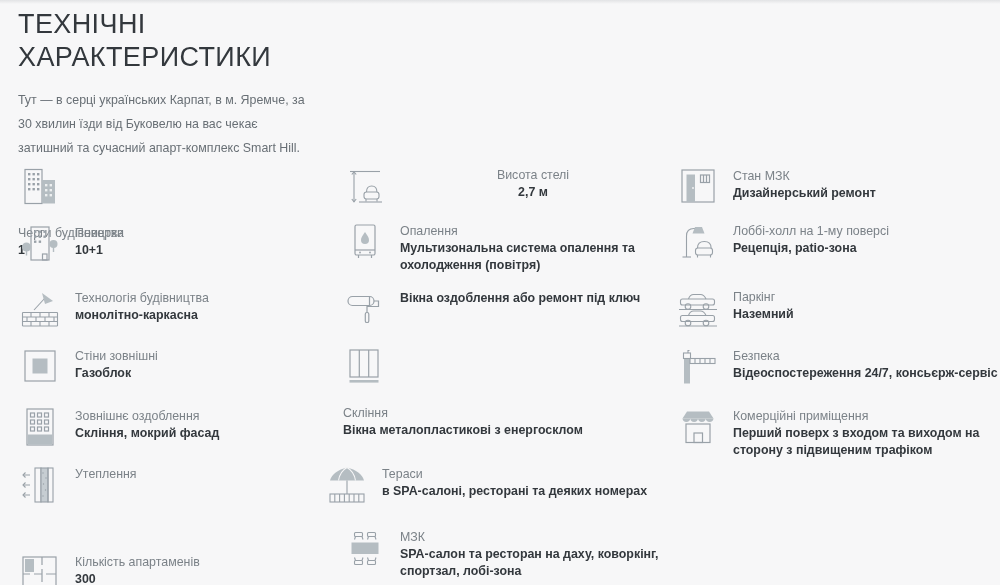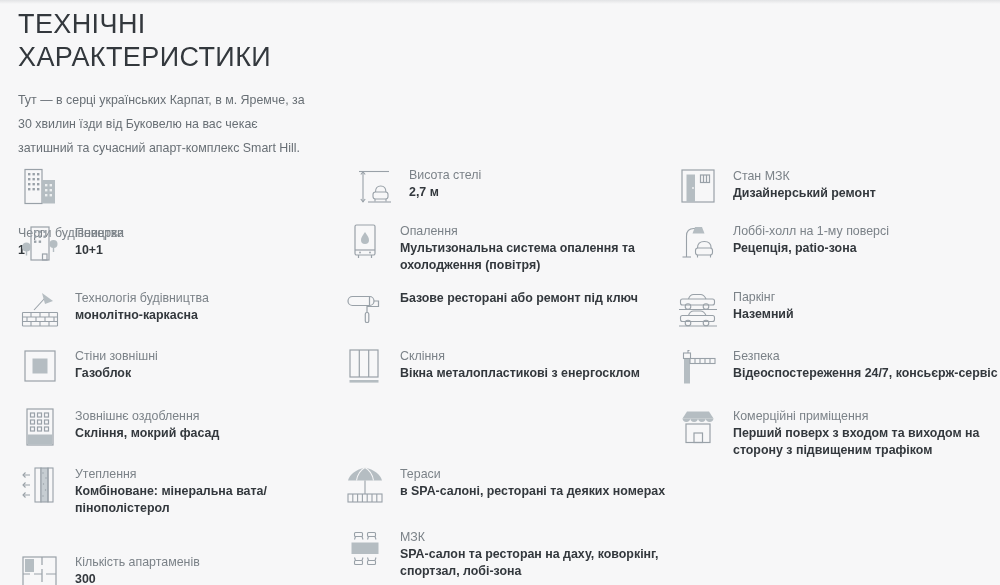--- a/index.html
+++ b/index.html
@@ -156,39 +156,38 @@
           <circle cx="25" cy="9" r=".7"></circle>
             <circle cx="28" cy="14" r=".7"></circle>
             <circle cx="25.5" cy="20" r=".7"></circle>
           <circle cx="27.5" cy="26" r=".7"></circle>
             <circle cx="25" cy="32" r=".7"></circle>
         </g>
       </svg>
     </span>
     <div class="txt">
         <div class="label">Утеплення</div>
-        <div class="value">Комбіноване: мінеральна вата/пінополістерол</div>
       </div>
   </div>
 
   <div class="item c1" style="left:18px;top:552px;">
     <span class="icon">
       <svg width="44" height="44" viewBox="0 0 44 44" fill="none" stroke="#99a1a8" stroke-width="1.2">
         <rect x="5" y="5" width="33" height="32"></rect>
         <rect x="7" y="7" width="9" height="13" fill="#b5bdc2" stroke="none"></rect>
         <path d="M24 5 V13 M24 17 V22 M5 22 H12 M16 22 H24 M28 22 H38 M24 22 V30 M24 34 V37"></path>
       </svg>
     </span>
     <div class="txt">
         <div class="label">Кількість апартаменів</div>
         <div class="value">300</div>
       </div>
   </div>
 
-  <div class="item c2" style="left:352px;top:165px;">
+  <div class="item c2" style="left:343px;top:165px;text-align:center;">
     <span class="icon">
       <svg width="44" height="44" viewBox="0 0 44 44" fill="none" stroke="#99a1a8" stroke-width="1.1">
         <path d="M7 6.5 H37"></path>
         <path d="M11 6.5 V37"></path>
         <path d="M8.8 9.5 L11 6.8 L13.2 9.5 M8.8 34 L11 36.8 L13.2 34"></path>
         <path d="M16 37 H39"></path>
         <path d="M23.5 27 q0-6 5.2-6 q5.2 0 5.2 6"></path>
         <rect x="21" y="27" width="15" height="7" rx="2.5"></rect>
         <path d="M23 34 v2.5 M34 34 v2.5"></path>
       </svg>
@@ -219,40 +218,40 @@
   <div class="item c2" style="left:343px;top:288px;">
     <span class="icon">
       <svg width="44" height="44" viewBox="0 0 44 44" fill="none" stroke="#99a1a8" stroke-width="1.2">
         <rect x="5" y="8.5" width="26" height="9" rx="4.5"></rect>
         <path d="M26.5 8.5 V17.5"></path>
         <path d="M31 13 h4.5 v5.5 H24 v6"></path>
         <rect x="22.3" y="24.5" width="3.5" height="10" rx="1.6"></rect>
       </svg>
     </span>
     <div class="txt">
-        <div class="value">Базове ресторані або ремонт під ключ</div>
-      </div>
-  </div>
-
-  <div class="item c2" style="left:343px;top:346px;">
+        <div class="value">Вікна оздоблення або ремонт під ключ</div>
+      </div>
+  </div>
+
+  <div class="item c2" style="left:343px;top:346px;flex-direction:column;">
     <span class="icon">
       <svg width="44" height="44" viewBox="0 0 44 44" fill="none" stroke="#99a1a8" stroke-width="1.2">
         <rect x="7" y="4" width="28" height="27"></rect>
         <path d="M16.3 4 V31 M25.7 4 V31"></path>
         <rect x="6.5" y="34" width="29" height="2.6" fill="#b5bdc2" stroke="none"></rect>
       </svg>
     </span>
     <div class="txt">
         <div class="label">Скління</div>
         <div class="value">Вікна металопластикові з енергосклом</div>
       </div>
   </div>
 
 
-  <div class="item c2" style="left:343px;top:464px;justify-content:flex-end;">
+  <div class="item c2" style="left:325px;top:464px;justify-content:flex-end;">
     <span class="icon">
       <svg width="44" height="44" viewBox="0 0 44 44" fill="none" stroke="#99a1a8" stroke-width="1.1">
         <path d="M22 3.5 C13 5.5 6.5 10.5 5 16.5 H39 C37.5 10.5 31 5.5 22 3.5 Z" fill="#b5bdc2" stroke="none"></path>
         <path d="M13.5 16.5 C14.5 10 17.5 6 22 3.5 M30.5 16.5 C29.5 10 26.5 6 22 3.5" stroke="#f7f7f8"></path>
         <path d="M22 16.5 V30"></path>
         <rect x="5" y="30" width="34" height="8"></rect>
         <path d="M9.8 30 v8 M14.6 30 v8 M19.4 30 v8 M24.2 30 v8 M29 30 v8 M33.8 30 v8"></path>
       </svg>
     </span>
     <div class="txt">

